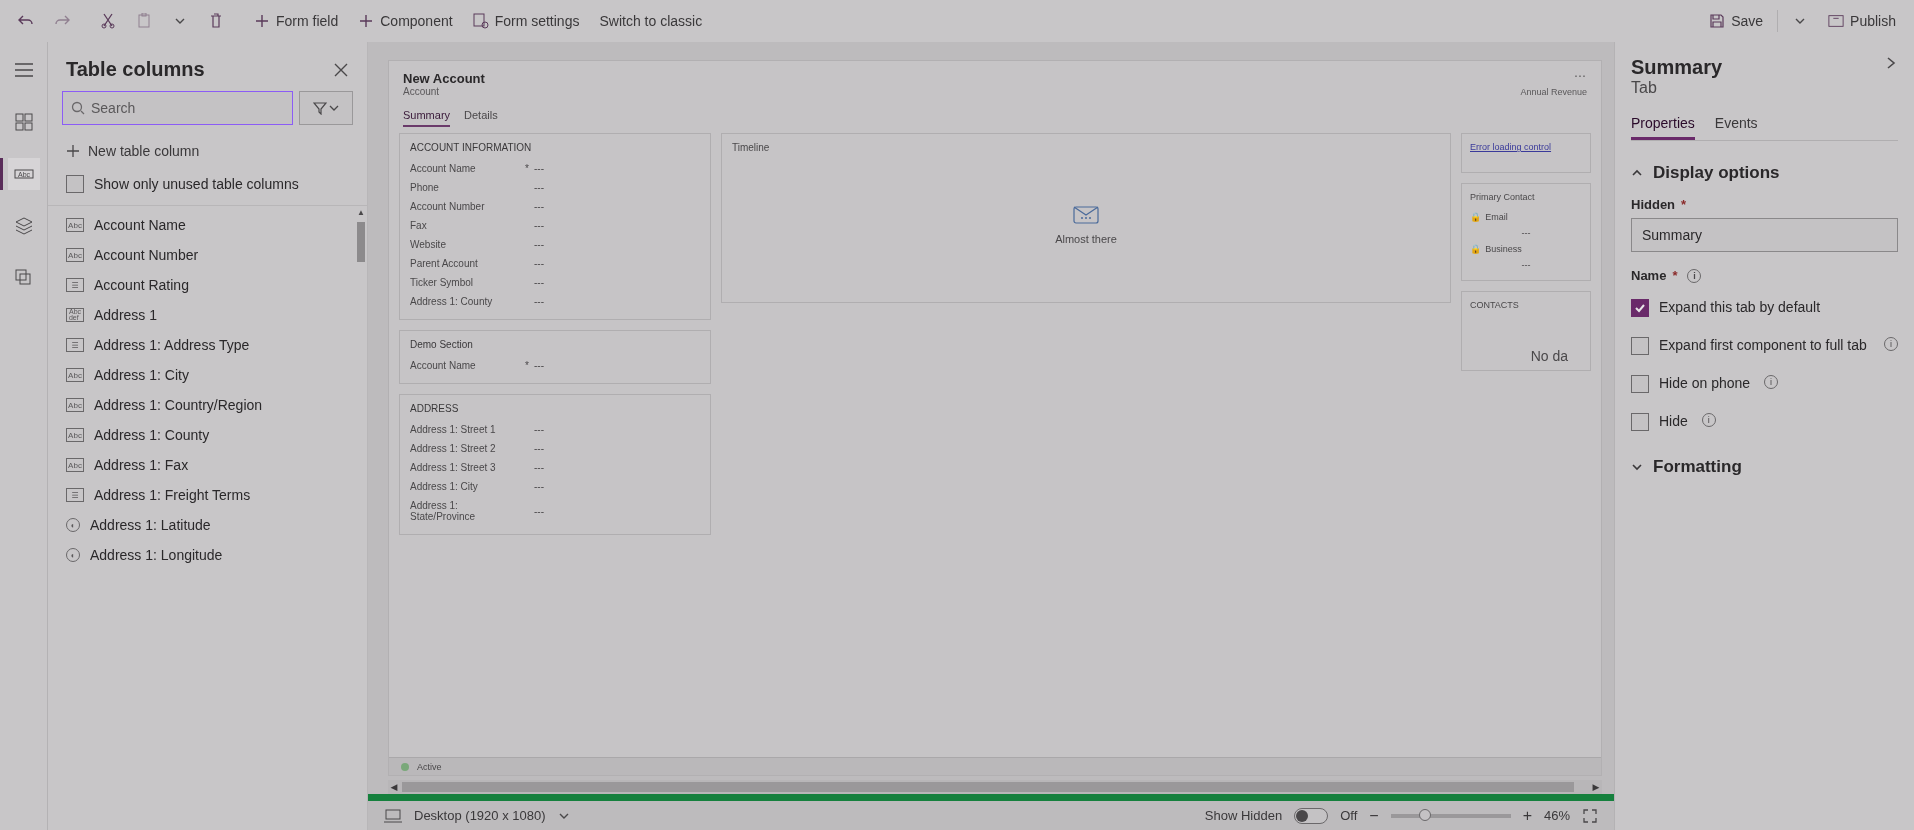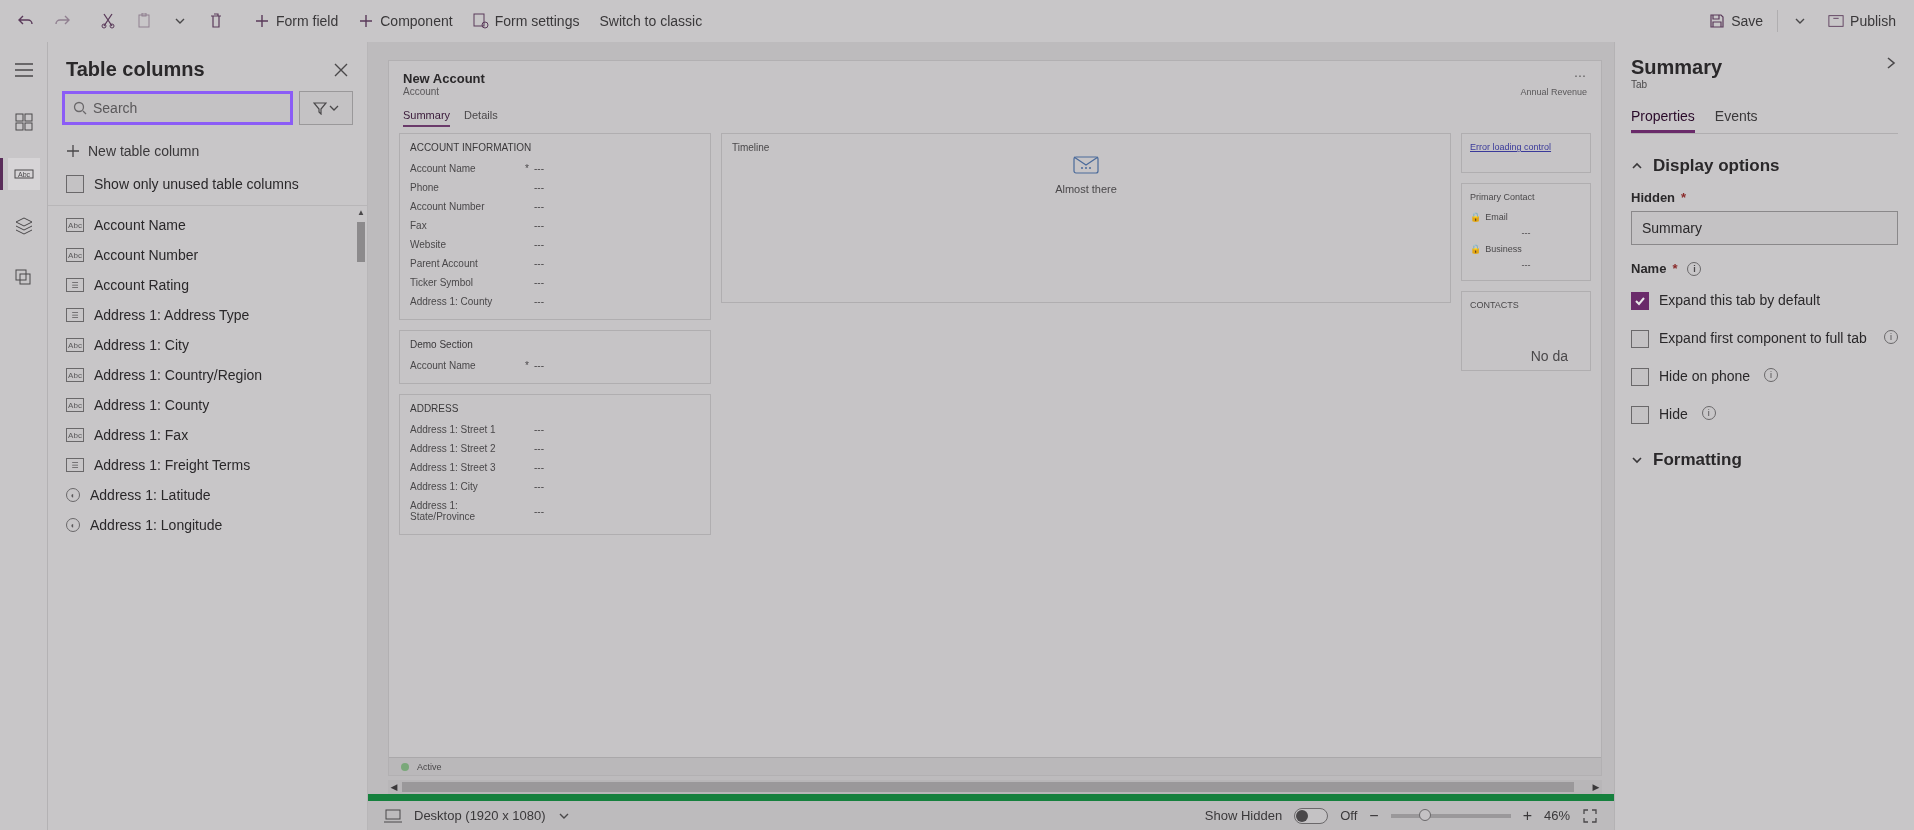--- a/index.html
+++ b/index.html
@@ -21,21 +21,21 @@
 .rail { width: 48px; background: #c8c6c8; display:flex; flex-direction:column; align-items:center; padding-top:12px; gap:20px; border-right:1px solid #b4b2b4; }
 .rail .rail-btn { width:32px; height:32px; display:flex; align-items:center; justify-content:center; position:relative; }
 .rail .rail-btn.active::before { content:""; position:absolute; left:-8px; top:0; bottom:0; width:3px; background:#5a2d5a; }
 .rail .rail-btn.active { background:#d6d4d6; }
 
 
 .panel-left { width: 320px; background:#c8c6c8; border-right:1px solid #b8b6b8; display:flex; flex-direction:column; }
 .panel-left .hdr { display:flex; align-items:center; justify-content:space-between; padding:16px 18px 10px 18px; }
 .panel-left .hdr h2 { font-size:20px; font-weight:600; color:#2a282a; }
 .panel-left .search-row { display:flex; gap:6px; padding:0 14px 10px 14px; }
-.panel-left .search-box { flex:1; height:34px; border:3px solid #8b5cf6; background:#c4c2c4; display:flex; align-items:center; padding:0 8px; gap:6px; color:#5a585a; font-size:14px;}
+.panel-left .search-box { flex:1; height:34px; border:1px solid #8b5cf6; background:#c4c2c4; display:flex; align-items:center; padding:0 8px; gap:6px; color:#5a585a; font-size:14px;}
 .panel-left .filter-btn { width:54px; height:34px; border:1px solid #9a989a; background:#c4c2c4; display:flex; align-items:center; justify-content:center; gap:2px;}
 .panel-left .newcol { display:flex; align-items:center; gap:8px; padding:8px 18px; color:#3a383a; font-size:14px; }
 .panel-left .show-unused { display:flex; align-items:center; gap:10px; padding:8px 18px 12px 18px; font-size:14px; color:#2a282a; }
 .panel-left .show-unused .chk { width:18px; height:18px; border:1px solid #6a686a; background:#c4c2c4; }
 .panel-left .list-wrap { position:relative; flex:1; overflow:hidden; border-top:1px solid #b8b6b8; }
 .panel-left .list { position:absolute; left:0; right:12px; top:0; padding:4px 0; }
 .panel-left .col-item { display:flex; align-items:center; gap:10px; padding:7px 18px; font-size:14px; color:#2a282a; }
 .panel-left .type-ico { width:18px; height:14px; border:1px solid #6a686a; font-size:8px; display:flex; align-items:center; justify-content:center; color:#5a585a; background:#c8c6c8; }
 .panel-left .scroll-track { position:absolute; right:2px; top:2px; bottom:2px; width:8px; }
 .panel-left .scroll-thumb { position:absolute; right:0; top:14px; width:8px; height:40px; background:#8c8a8c; }
@@ -59,21 +59,21 @@
 .fp-col.c2 { flex:1; }
 .fp-col.c3 { width:130px; }
 .fp-section { border:1px solid #b0aeb0; background:#c6c4c6; padding:8px 10px; }
 .fp-section .sec-title { font-size:10px; color:#3a383a; margin-bottom:6px; }
 .fp-row { display:flex; align-items:center; font-size:10px; padding:4px 0; }
 .fp-row .lbl { width:110px; color:#4a484a; }
 .fp-row .req { width:14px; color:#4a484a; text-align:center;}
 .fp-row .val { color:#4a484a; }
 .fp-timeline { border:1px solid #b0aeb0; background:#c6c4c6; padding:8px 10px; height:170px; display:flex; flex-direction:column; }
 .fp-timeline .tl-title { font-size:10px; }
-.fp-timeline .tl-center { flex:1; display:flex; flex-direction:column; align-items:center; justify-content:flex-start; gap:8px; color:#4a484a; }
+.fp-timeline .tl-center { flex:1; display:flex; flex-direction:column; align-items:center; justify-content:center; gap:8px; color:#4a484a; }
 .fp-side-box { border:1px solid #b0aeb0; background:#c6c4c6; padding:8px 8px; font-size:9px; }
 .fp-side-box .link { color:#3a3a9a; text-decoration:underline; }
 .fp-side-box .mini-row { padding:4px 0; font-size:9px; color:#4a484a; display:flex; align-items:center; gap:4px;}
 .fp-side-box .mini-val { text-align:center; color:#4a484a; padding:2px 0;}
 .status-strip { height:18px; background:#bab8ba; border-top:1px solid #aaa8aa; display:flex; align-items:center; padding:0 12px; font-size:9px; color:#4a484a; gap:8px;}
 .status-strip .dot { width:8px; height:8px; border-radius:50%; background:#7aa87a;}
 
 .canvas-hscroll { height:14px; background:#b8b6b8; margin:4px 12px 0 20px; position:relative;}
 .canvas-hscroll .thumb { position:absolute; left:14px; top:2px; height:10px; right:28px; background:#9a989a;}
 .canvas-hscroll .arr { position:absolute; top:0; width:12px; height:14px; font-size:9px; color:#3a383a; display:flex; align-items:center; justify-content:center;}
@@ -82,21 +82,21 @@
 .canvas-footer .spacer { flex:1; }
 .canvas-footer .toggle { width:34px; height:16px; border:1px solid #6a686a; border-radius:10px; background:#c4c2c4; position:relative;}
 .canvas-footer .toggle .knob { width:12px; height:12px; border-radius:50%; background:#4a484a; position:absolute; left:1px; top:1px;}
 .canvas-footer .slider { width:120px; height:4px; background:#9a989a; position:relative;}
 .canvas-footer .slider .sknob { width:12px; height:12px; border-radius:50%; background:#c4c2c4; border:1px solid #6a686a; position:absolute; top:-5px; left:28px;}
 
 
 .panel-right { width:300px; background:#c8c6c8; border-left:1px solid #b4b2b4; display:flex; flex-direction:column; padding:14px 16px; overflow:hidden;}
 .panel-right .pr-head { display:flex; align-items:flex-start; justify-content:space-between;}
 .panel-right .pr-title { font-size:20px; font-weight:600; color:#2a282a; }
-.panel-right .pr-sub { font-size:10px; color:#4a484a; margin-bottom:12px;}
+.panel-right .pr-sub { font-size:16px; color:#4a484a; margin-bottom:12px;}
 .panel-right .pr-tabs { display:flex; gap:20px; border-bottom:1px solid #b0aeb0; margin-bottom:16px;}
 .panel-right .pr-tab { padding:6px 0; font-size:14px; color:#3a383a; }
 .panel-right .pr-tab.active { border-bottom:3px solid #6a2a6a; color:#2a0a2a; font-weight:500;}
 .panel-right .sec-hdr { display:flex; align-items:center; gap:10px; font-size:17px; font-weight:600; color:#2a282a; margin:6px 0 14px 0;}
 .panel-right .field-lbl { font-size:13px; font-weight:600; color:#2a282a; margin-bottom:6px; display:flex; align-items:center; gap:6px;}
 .panel-right .field-lbl .star { color:#8a2a2a; }
 .panel-right .field-input { width:100%; height:34px; border:1px solid #8a888a; background:#c4c2c4; padding:0 10px; font-size:14px; color:#2a282a; margin-bottom:16px;}
 .panel-right .chk-row { display:flex; align-items:flex-start; gap:10px; font-size:14px; color:#2a282a; margin:10px 0; }
 .panel-right .chk { width:18px; height:18px; border:1px solid #6a686a; background:#c4c2c4; flex-shrink:0; display:flex; align-items:center; justify-content:center;}
 .panel-right .chk.checked { background:#6a2a6a; border-color:#6a2a6a; color:#e8e6e8;}
@@ -288,20 +288,24 @@
             <div class="type-ico">Abc</div>
             <span>Account Name</span>
           </div>
           <div class="col-item">
             <div class="type-ico">Abc</div>
             <span>Account Number</span>
           </div>
           <div class="col-item">
             <div class="type-ico">☰</div>
             <span>Account Rating</span>
+          </div>
+          <div class="col-item">
+            <div class="type-ico" style="font-size:7px;line-height:6px">Abc<br>def</div>
+            <span>Address 1</span>
           </div>
           <div class="col-item">
             <div class="type-ico">☰</div>
             <span>Address 1: Address Type</span>
           </div>
           <div class="col-item">
             <div class="type-ico">Abc</div>
             <span>Address 1: City</span>
           </div>
           <div class="col-item">

